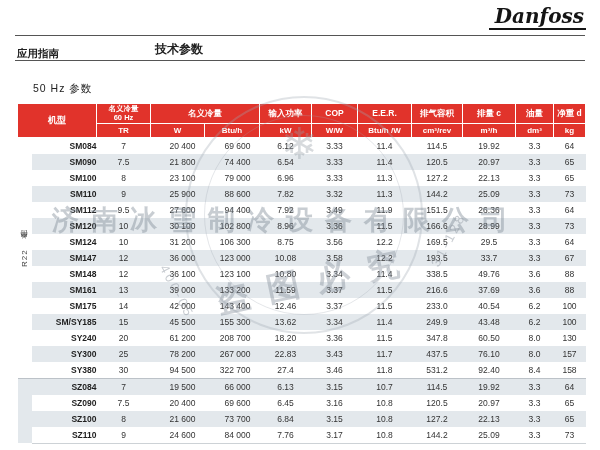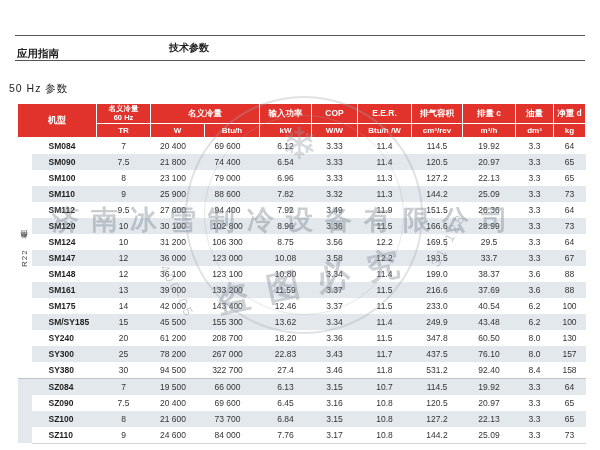--- a/index.html
+++ b/index.html
@@ -8,38 +8,38 @@
   .page { position:relative; width:600px; height:450px; background:#fff; overflow:hidden; }
 
   
   .logo { position:absolute; top:5px; right:14px; font-family:"DejaVu Serif",serif;
           font-style:italic; font-weight:bold; font-size:20px; color:#151515;
           border-bottom:2px solid #151515; padding:0 2px 1px 6px; line-height:1.1; }
   .rule { position:absolute; left:15px; width:570px; height:1px; background:#555; }
   .rule-1 { top:35px; }
   .rule-2 { top:60px; }
   .app-title { position:absolute; left:17px; top:41px; font-size:10.5px; font-weight:bold; color:#222;margin-top:6px; }
-  .sec-title { position:absolute; left:169px; top:41px; font-size:10px; font-weight:bold; color:#222; }
-  .subtitle  { position:absolute; left:9px; top:82px; font-size:10.5px; color:#222; letter-spacing:1px; }
+  .sec-title { position:absolute; left:155px; top:41px; font-size:12px; font-weight:bold; color:#222; }
+  .subtitle  { position:absolute; left:33px; top:82px; font-size:10.5px; color:#222; letter-spacing:1px; }
 
   
   table { position:absolute; left:17px; top:103px; width:568px;
           border-collapse:collapse; table-layout:fixed; }
   thead th { background:#e1332b; color:#fff; border:1px solid #fff;
              font-weight:bold; text-align:center; vertical-align:middle; padding:0; }
   .th-main { height:17px; font-size:8.5px; line-height:1.2; }
   .th-model { font-size:9px;margin-top:32px; }
   .th-small span { display:block; font-size:7.5px; line-height:1.25; }
   .th-unit { height:14px; font-size:8px; font-weight:bold; }
 
   tbody td { height:16px; line-height:16px; padding:0; font-size:8.5px;
              color:#333; text-align:center; white-space:nowrap; }
   tbody tr.alt td { background:#e3e8ec; }
-  tbody td.col-model { text-align:left; padding-left:17px; font-weight:bold; color:#1f1f1f; }
-  tbody td.col-w, tbody td.col-btu { text-align:center; padding-right:9px; }
+  tbody td.col-model { text-align:right; padding-left:17px; font-weight:bold; color:#1f1f1f; }
+  tbody td.col-w, tbody td.col-btu { text-align:right; padding-right:9px; }
   tbody td.groupcell { background:#ffffff; text-align:center; vertical-align:middle; }
   tbody td.szgroup { background:#dde2e7; }
   tbody tr.sz-first td { border-top:1px solid #bcc2c8; }
   tbody tr:last-child td { border-bottom:1px solid #cdd2d6; }
   .vlabel { writing-mode:vertical-rl; transform:rotate(180deg); font-size:8px;
             color:#444; letter-spacing:1px; line-height:1; display:inline-block; }
 
   
   .wm { position:absolute; pointer-events:none; z-index:3; white-space:nowrap; }
   .wm-circle-outer { left:185px; top:96px; width:238px; height:238px;
@@ -55,20 +55,21 @@
   .wm-phone-r { left:428px; top:262px; font-size:13px; letter-spacing:3px;
                 transform:rotate(-62deg); transform-origin:left top; color:rgba(145,154,164,0.5); }
   .wm-snow { left:281px; top:118px; font-size:44px; color:rgba(150,158,166,0.38);
              font-family:"DejaVu Sans",sans-serif; }
 </style>
 </head>
 <body>
 
 <div class="page">
 
+  <div class="logo">Danfoss</div>
   <div class="rule rule-1"></div>
   <div class="app-title">应用指南</div>
   <div class="sec-title">技术参数</div>
   <div class="rule rule-2"></div>
   <div class="subtitle">50 Hz 参数</div>
 
   <table>
     <colgroup>
       <col style="width:14px">
         <col style="width:65px">
@@ -219,22 +220,22 @@
           <td class="col-kg">67</td>
         </tr>
         <tr class="">
           <td class="col-model">SM148</td>
           <td class="col-tr">12</td>
           <td class="col-w">36 100</td>
           <td class="col-btu">123 100</td>
           <td class="col-kw">10.80</td>
           <td class="col-cop">3.34</td>
           <td class="col-eer">11.4</td>
-          <td class="col-disp">199.0</td>
-          <td class="col-flow">38.37</td>
+          <td class="col-disp">338.5</td>
+          <td class="col-flow">49.76</td>
           <td class="col-oil">3.6</td>
           <td class="col-kg">88</td>
         </tr>
         <tr class="alt">
           <td class="col-model">SM161</td>
           <td class="col-tr">13</td>
           <td class="col-w">39 000</td>
           <td class="col-btu">133 200</td>
           <td class="col-kw">11.59</td>
           <td class="col-cop">3.37</td>

